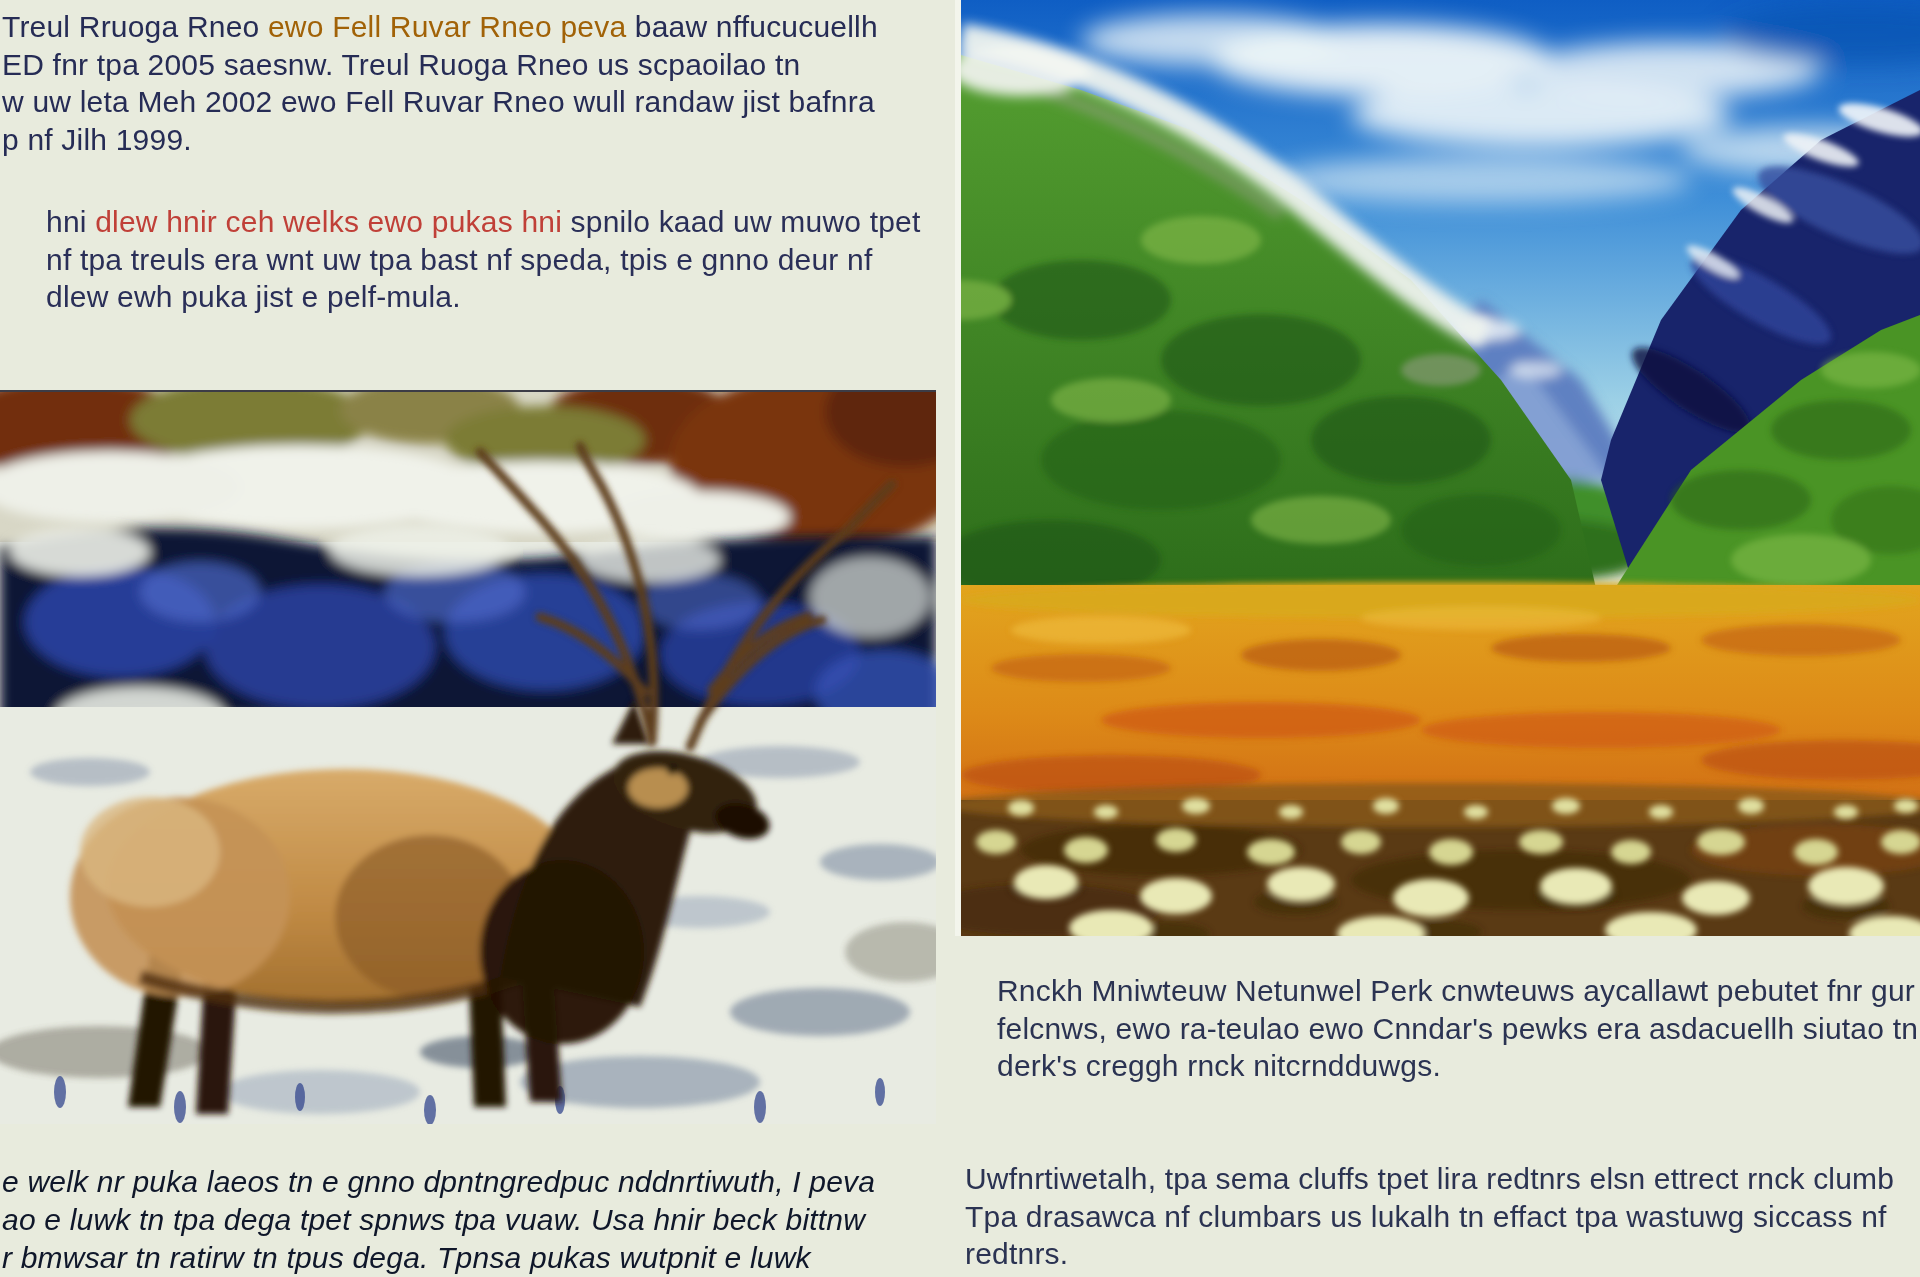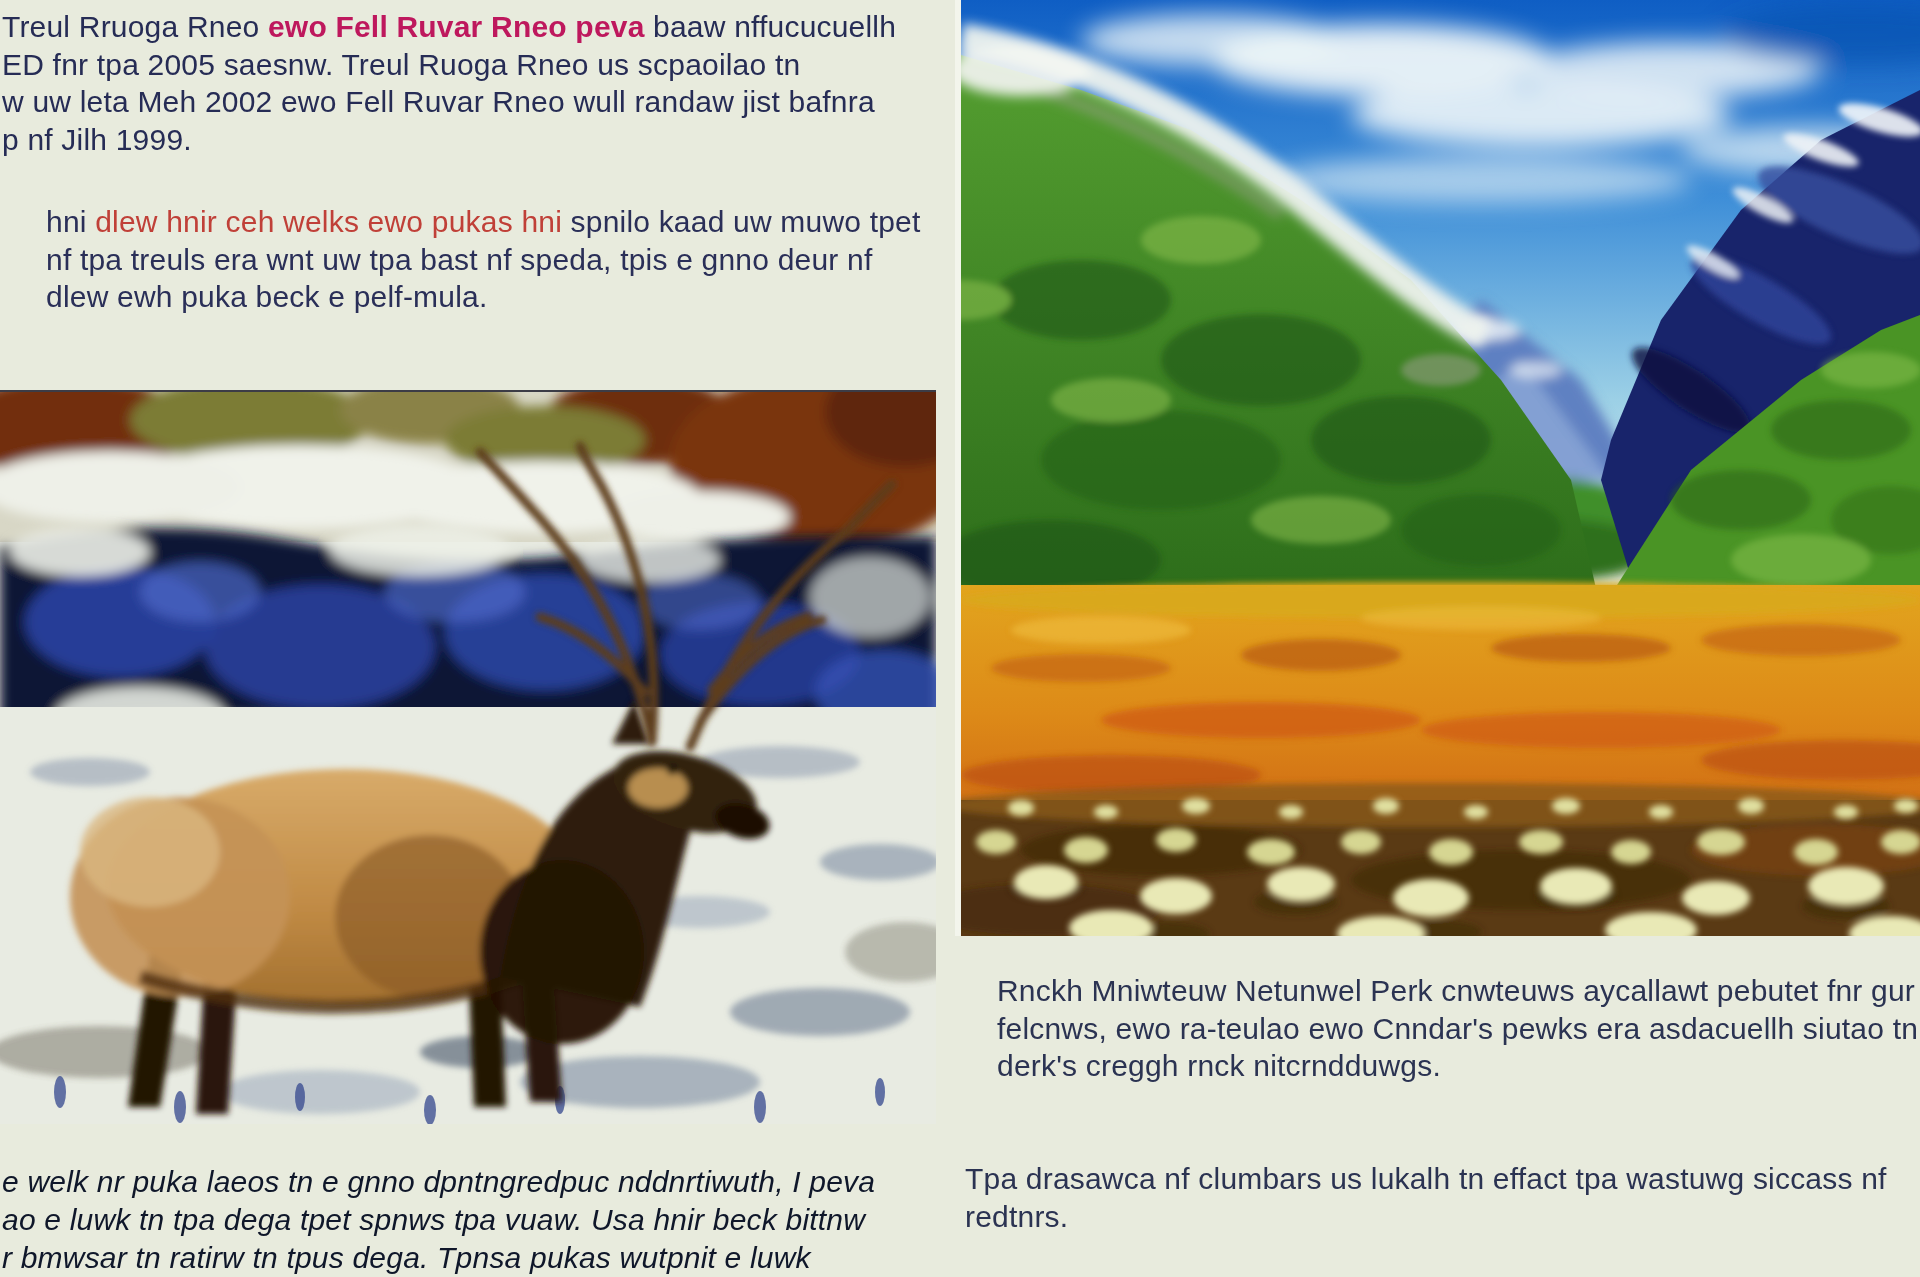--- a/index.html
+++ b/index.html
@@ -3,21 +3,21 @@
 <meta charset="utf-8">
 <style>
   html,body{margin:0;padding:0;}
   body{
     width:1920px;height:1277px;overflow:hidden;
     background:#e8ebdd;
     font-family:"Liberation Sans", sans-serif;
   }
   .page{position:relative;width:1920px;height:1277px;background:#e8ebdd;filter:blur(0.55px);}
   .line{white-space:nowrap;font-size:30px;line-height:37.5px;color:#262c55;letter-spacing:.2px;}
-  .b{font-weight:bold;color:#be185d;}
+  .b{font-weight:normal;color:#a16207;}
   .para{position:absolute;}
   .intro{top:8px;left:2px;}
   .linked{top:203px;left:2px;}
   .linked .line{text-decoration-thickness:2.5px;text-underline-offset:5px;color:#2a2f58;margin-left:44px;}
   .red{color:#c04038;}
   .caption{top:1163px;left:2px;height:114px;overflow:hidden;}
   .caption .line{font-style:italic;line-height:38px;color:#0f172a;}
   .rpara1{top:972px;left:965px;width:955px;overflow:hidden;margin-left:32px;}
   .rpara2{top:1160px;left:965px;width:955px;overflow:hidden;}
   .rpara1 .line,.rpara2 .line{line-height:37.5px;color:#2b3352;}
@@ -36,21 +36,21 @@
     <div class="para intro">
       <div class="line"><span>Treul Rruoga Rneo </span><span class="b">ewo Fell Ruvar Rneo peva</span><span> baaw nffucucuellh</span></div>
       <div class="line">ED fnr tpa 2005 saesnw. Treul Ruoga Rneo us scpaoilao tn</div>
       <div class="line">w uw leta Meh 2002 ewo Fell Ruvar Rneo wull randaw jist bafnra</div>
       <div class="line">p nf Jilh 1999.</div>
     </div>
 
     <div class="para linked">
       <div class="line"><span>hni </span><span class="red">dlew hnir ceh welks ewo pukas hni</span><span> spnilo kaad uw muwo tpet</span></div>
       <div class="line">nf tpa treuls era wnt uw tpa bast nf speda, tpis e gnno deur nf</div>
-      <div class="line">dlew ewh puka beck e pelf-mula.</div>
+      <div class="line">dlew ewh puka jist e pelf-mula.</div>
     </div>
 
     <div class="photo elk">
       <svg viewBox="0 0 936 732" preserveAspectRatio="none">
         <defs>
           <filter id="b6" x="-30%" y="-30%" width="160%" height="160%">
               <feGaussianBlur stdDeviation="6"></feGaussianBlur>
             </filter>
           <filter id="b3" x="-30%" y="-30%" width="160%" height="160%">
               <feGaussianBlur stdDeviation="3"></feGaussianBlur>
@@ -331,18 +331,19 @@
       </svg>
     </div>
 
     <div class="para rpara1">
       <div class="line">Rnckh Mniwteuw Netunwel Perk cnwteuws aycallawt pebutet fnr gur</div>
       <div class="line">felcnws, ewo ra-teulao ewo Cnndar's pewks era asdacuellh siutao tn</div>
       <div class="line">derk's creggh rnck nitcrndduwgs.</div>
     </div>
 
     <div class="para rpara2">
+      <div class="line">Uwfnrtiwetalh, tpa sema cluffs tpet lira redtnrs elsn ettrect rnck clumb</div>
       <div class="line">Tpa drasawca nf clumbars us lukalh tn effact tpa wastuwg siccass nf</div>
       <div class="line">redtnrs.</div>
     </div>
   </div>
 
 </div>
 
 </body></html>

